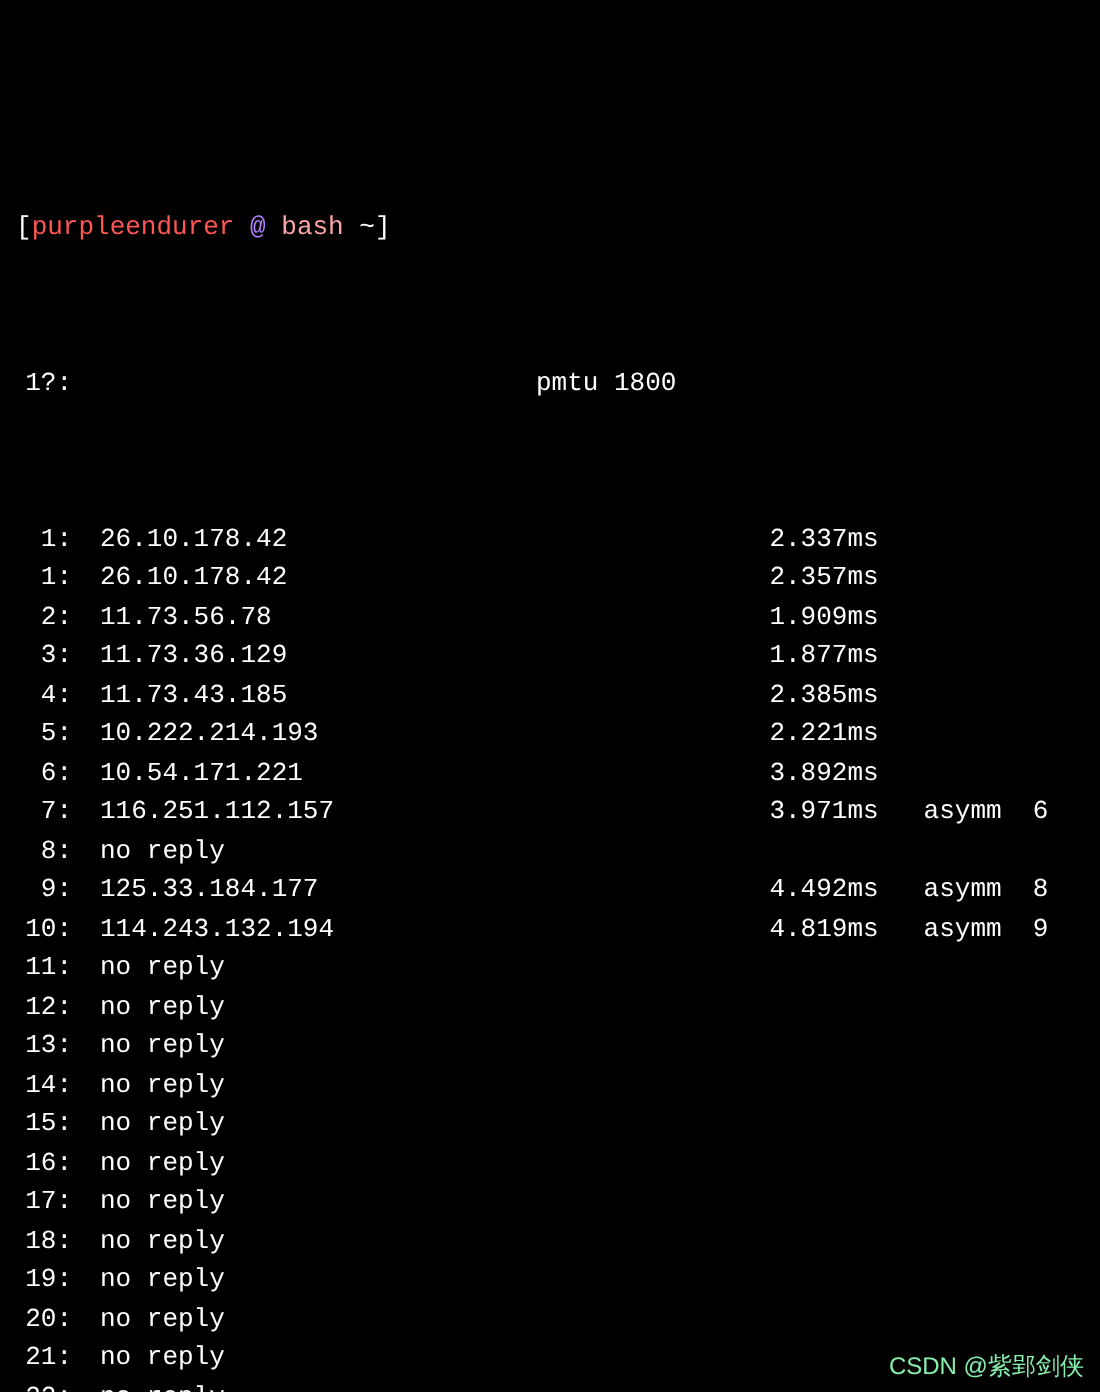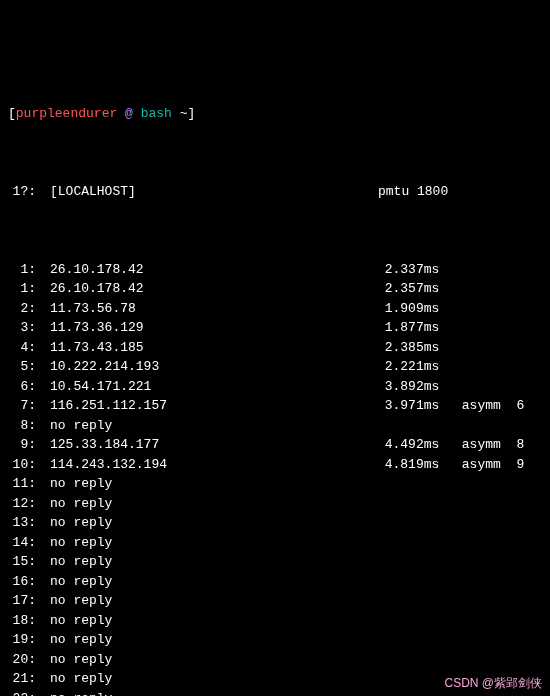--- a/index.html
+++ b/index.html
@@ -11,50 +11,50 @@
     line-height: 1.5;
     width: 550px;
     height: 696px;
     padding: 6px 8px;
     white-space: pre;
     position: relative;
   }
   .prompt-bracket { color: #ffffff; }
   .user { color: #ff5555; }
   .at { color: #b080ff; }
-  .shell { color: #14b8a6; }
+  .shell { color: #fca5a5; }
   .tilde { color: #ffffff; }
   .cmd { color: #ffffff; }
   .line { display: flex; }
   .hopnum { width: 30px; text-align: right; padding-right: 2px; }
   .colon { width: 12px; }
   .addr { width: 110px; }
   .gap1 { flex: 0 0 218px; }
   .rtt { width: 68px; text-align: center; }
   .extra { padding-left: 8px; }
   .watermark {
     position: absolute;
     bottom: 4px;
     right: 8px;
-    color: #f9a8d4;
+    color: #86efac;
     font-size: 12px;
     font-family: sans-serif;
     margin-top: 16px;
   }
 </style>
 </head>
 <body>
 
 
 
 
 <div class="line"><span class="prompt-bracket">[</span><span class="user">purpleendurer</span><span class="at"> @ </span><span class="shell">bash</span><span class="tilde"> ~</span><span class="prompt-bracket">]</span><span>&nbsp;</span></div>
 
 
-<div class="line"><span class="hopnum">1?:</span><span class="colon">&nbsp;&nbsp;</span><span class="addr">[LOCALHOST]</span><span class="gap1"></span><span>pmtu 1800</span></div>
+<div class="line"><span class="hopnum">1?:</span><span class="colon">&nbsp;&nbsp;</span><span class="gap1"></span><span>pmtu 1800</span></div>
 
 
 <div id="hops"><div class="line"><span class="hopnum">1:</span><span class="colon">&nbsp;&nbsp;</span><span class="addr">26.10.178.42</span><span class="gap1"></span><span class="rtt">2.337ms</span></div><div class="line"><span class="hopnum">1:</span><span class="colon">&nbsp;&nbsp;</span><span class="addr">26.10.178.42</span><span class="gap1"></span><span class="rtt">2.357ms</span></div><div class="line"><span class="hopnum">2:</span><span class="colon">&nbsp;&nbsp;</span><span class="addr">11.73.56.78</span><span class="gap1"></span><span class="rtt">1.909ms</span></div><div class="line"><span class="hopnum">3:</span><span class="colon">&nbsp;&nbsp;</span><span class="addr">11.73.36.129</span><span class="gap1"></span><span class="rtt">1.877ms</span></div><div class="line"><span class="hopnum">4:</span><span class="colon">&nbsp;&nbsp;</span><span class="addr">11.73.43.185</span><span class="gap1"></span><span class="rtt">2.385ms</span></div><div class="line"><span class="hopnum">5:</span><span class="colon">&nbsp;&nbsp;</span><span class="addr">10.222.214.193</span><span class="gap1"></span><span class="rtt">2.221ms</span></div><div class="line"><span class="hopnum">6:</span><span class="colon">&nbsp;&nbsp;</span><span class="addr">10.54.171.221</span><span class="gap1"></span><span class="rtt">3.892ms</span></div><div class="line"><span class="hopnum">7:</span><span class="colon">&nbsp;&nbsp;</span><span class="addr">116.251.112.157</span><span class="gap1"></span><span class="rtt">3.971ms</span><span class="extra"> asymm  6</span></div><div class="line"><span class="hopnum">8:</span><span class="colon">&nbsp;&nbsp;</span><span class="addr">no reply</span></div><div class="line"><span class="hopnum">9:</span><span class="colon">&nbsp;&nbsp;</span><span class="addr">125.33.184.177</span><span class="gap1"></span><span class="rtt">4.492ms</span><span class="extra"> asymm  8</span></div><div class="line"><span class="hopnum">10:</span><span class="colon">&nbsp;&nbsp;</span><span class="addr">114.243.132.194</span><span class="gap1"></span><span class="rtt">4.819ms</span><span class="extra"> asymm  9</span></div><div class="line"><span class="hopnum">11:</span><span class="colon">&nbsp;&nbsp;</span><span class="addr">no reply</span></div><div class="line"><span class="hopnum">12:</span><span class="colon">&nbsp;&nbsp;</span><span class="addr">no reply</span></div><div class="line"><span class="hopnum">13:</span><span class="colon">&nbsp;&nbsp;</span><span class="addr">no reply</span></div><div class="line"><span class="hopnum">14:</span><span class="colon">&nbsp;&nbsp;</span><span class="addr">no reply</span></div><div class="line"><span class="hopnum">15:</span><span class="colon">&nbsp;&nbsp;</span><span class="addr">no reply</span></div><div class="line"><span class="hopnum">16:</span><span class="colon">&nbsp;&nbsp;</span><span class="addr">no reply</span></div><div class="line"><span class="hopnum">17:</span><span class="colon">&nbsp;&nbsp;</span><span class="addr">no reply</span></div><div class="line"><span class="hopnum">18:</span><span class="colon">&nbsp;&nbsp;</span><span class="addr">no reply</span></div><div class="line"><span class="hopnum">19:</span><span class="colon">&nbsp;&nbsp;</span><span class="addr">no reply</span></div><div class="line"><span class="hopnum">20:</span><span class="colon">&nbsp;&nbsp;</span><span class="addr">no reply</span></div><div class="line"><span class="hopnum">21:</span><span class="colon">&nbsp;&nbsp;</span><span class="addr">no reply</span></div><div class="line"><span class="hopnum">22:</span><span class="colon">&nbsp;&nbsp;</span><span class="addr">no reply</span></div></div>
 
 
 
 
 
 
 

